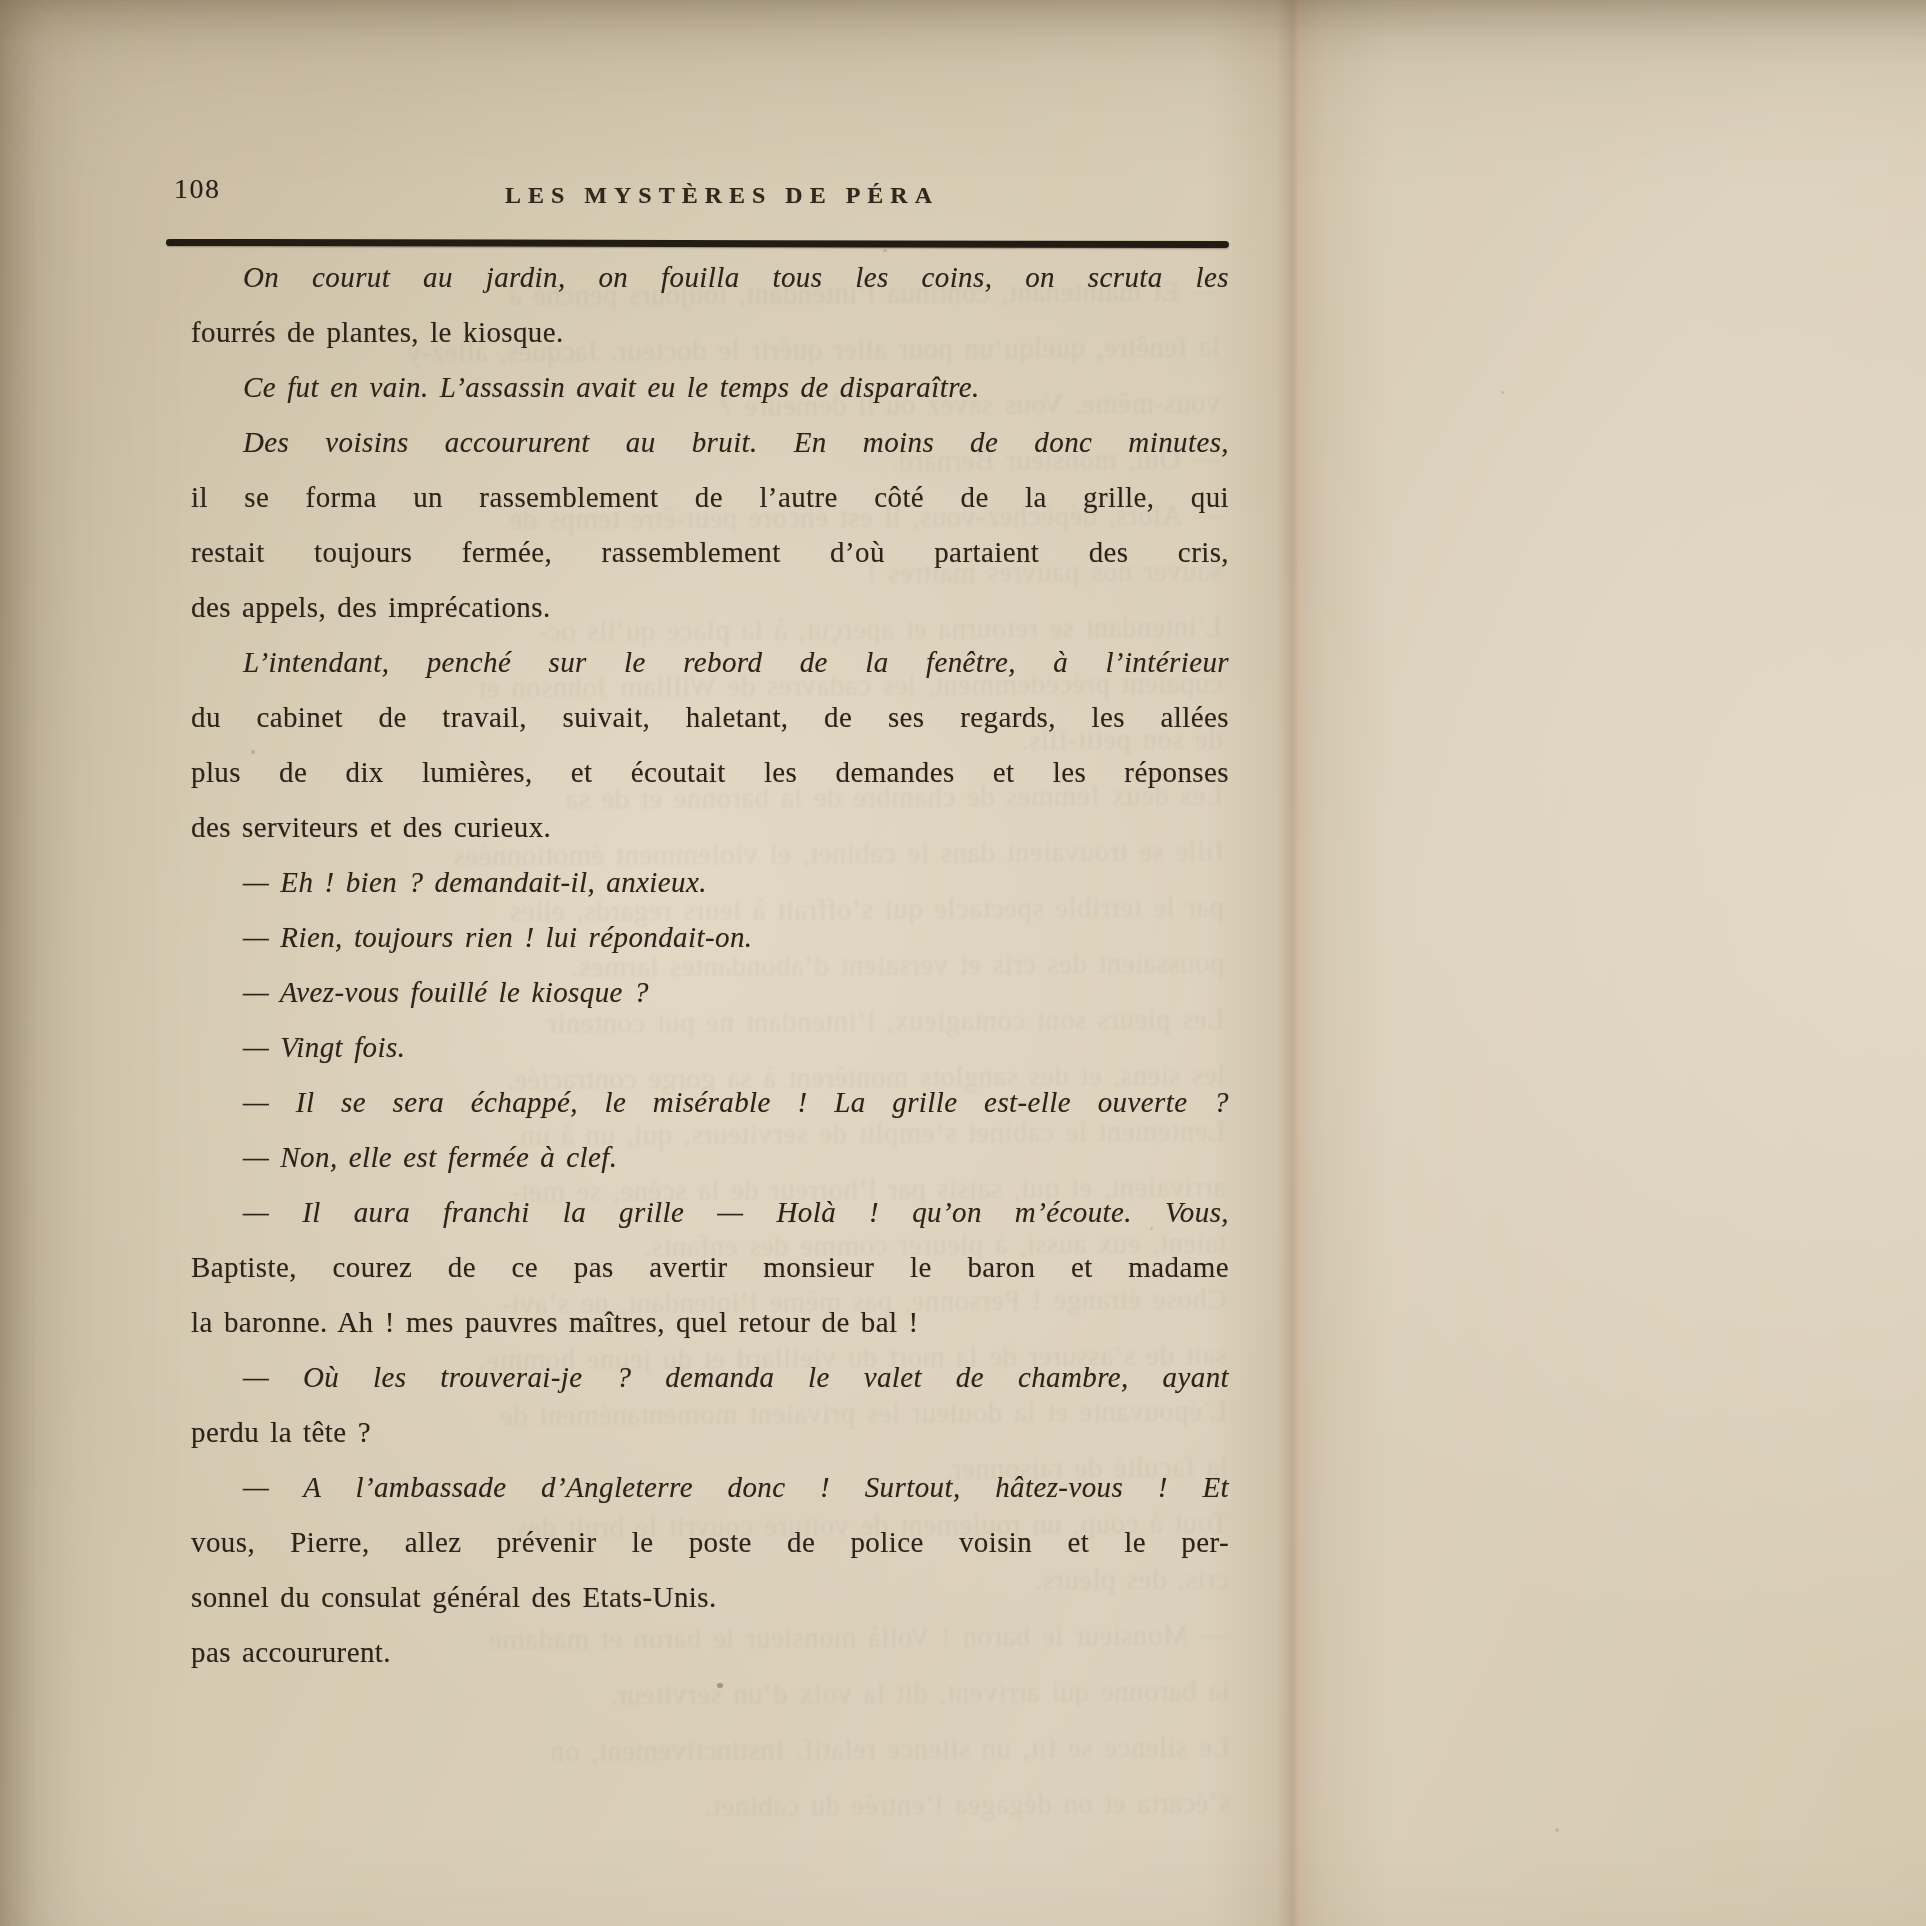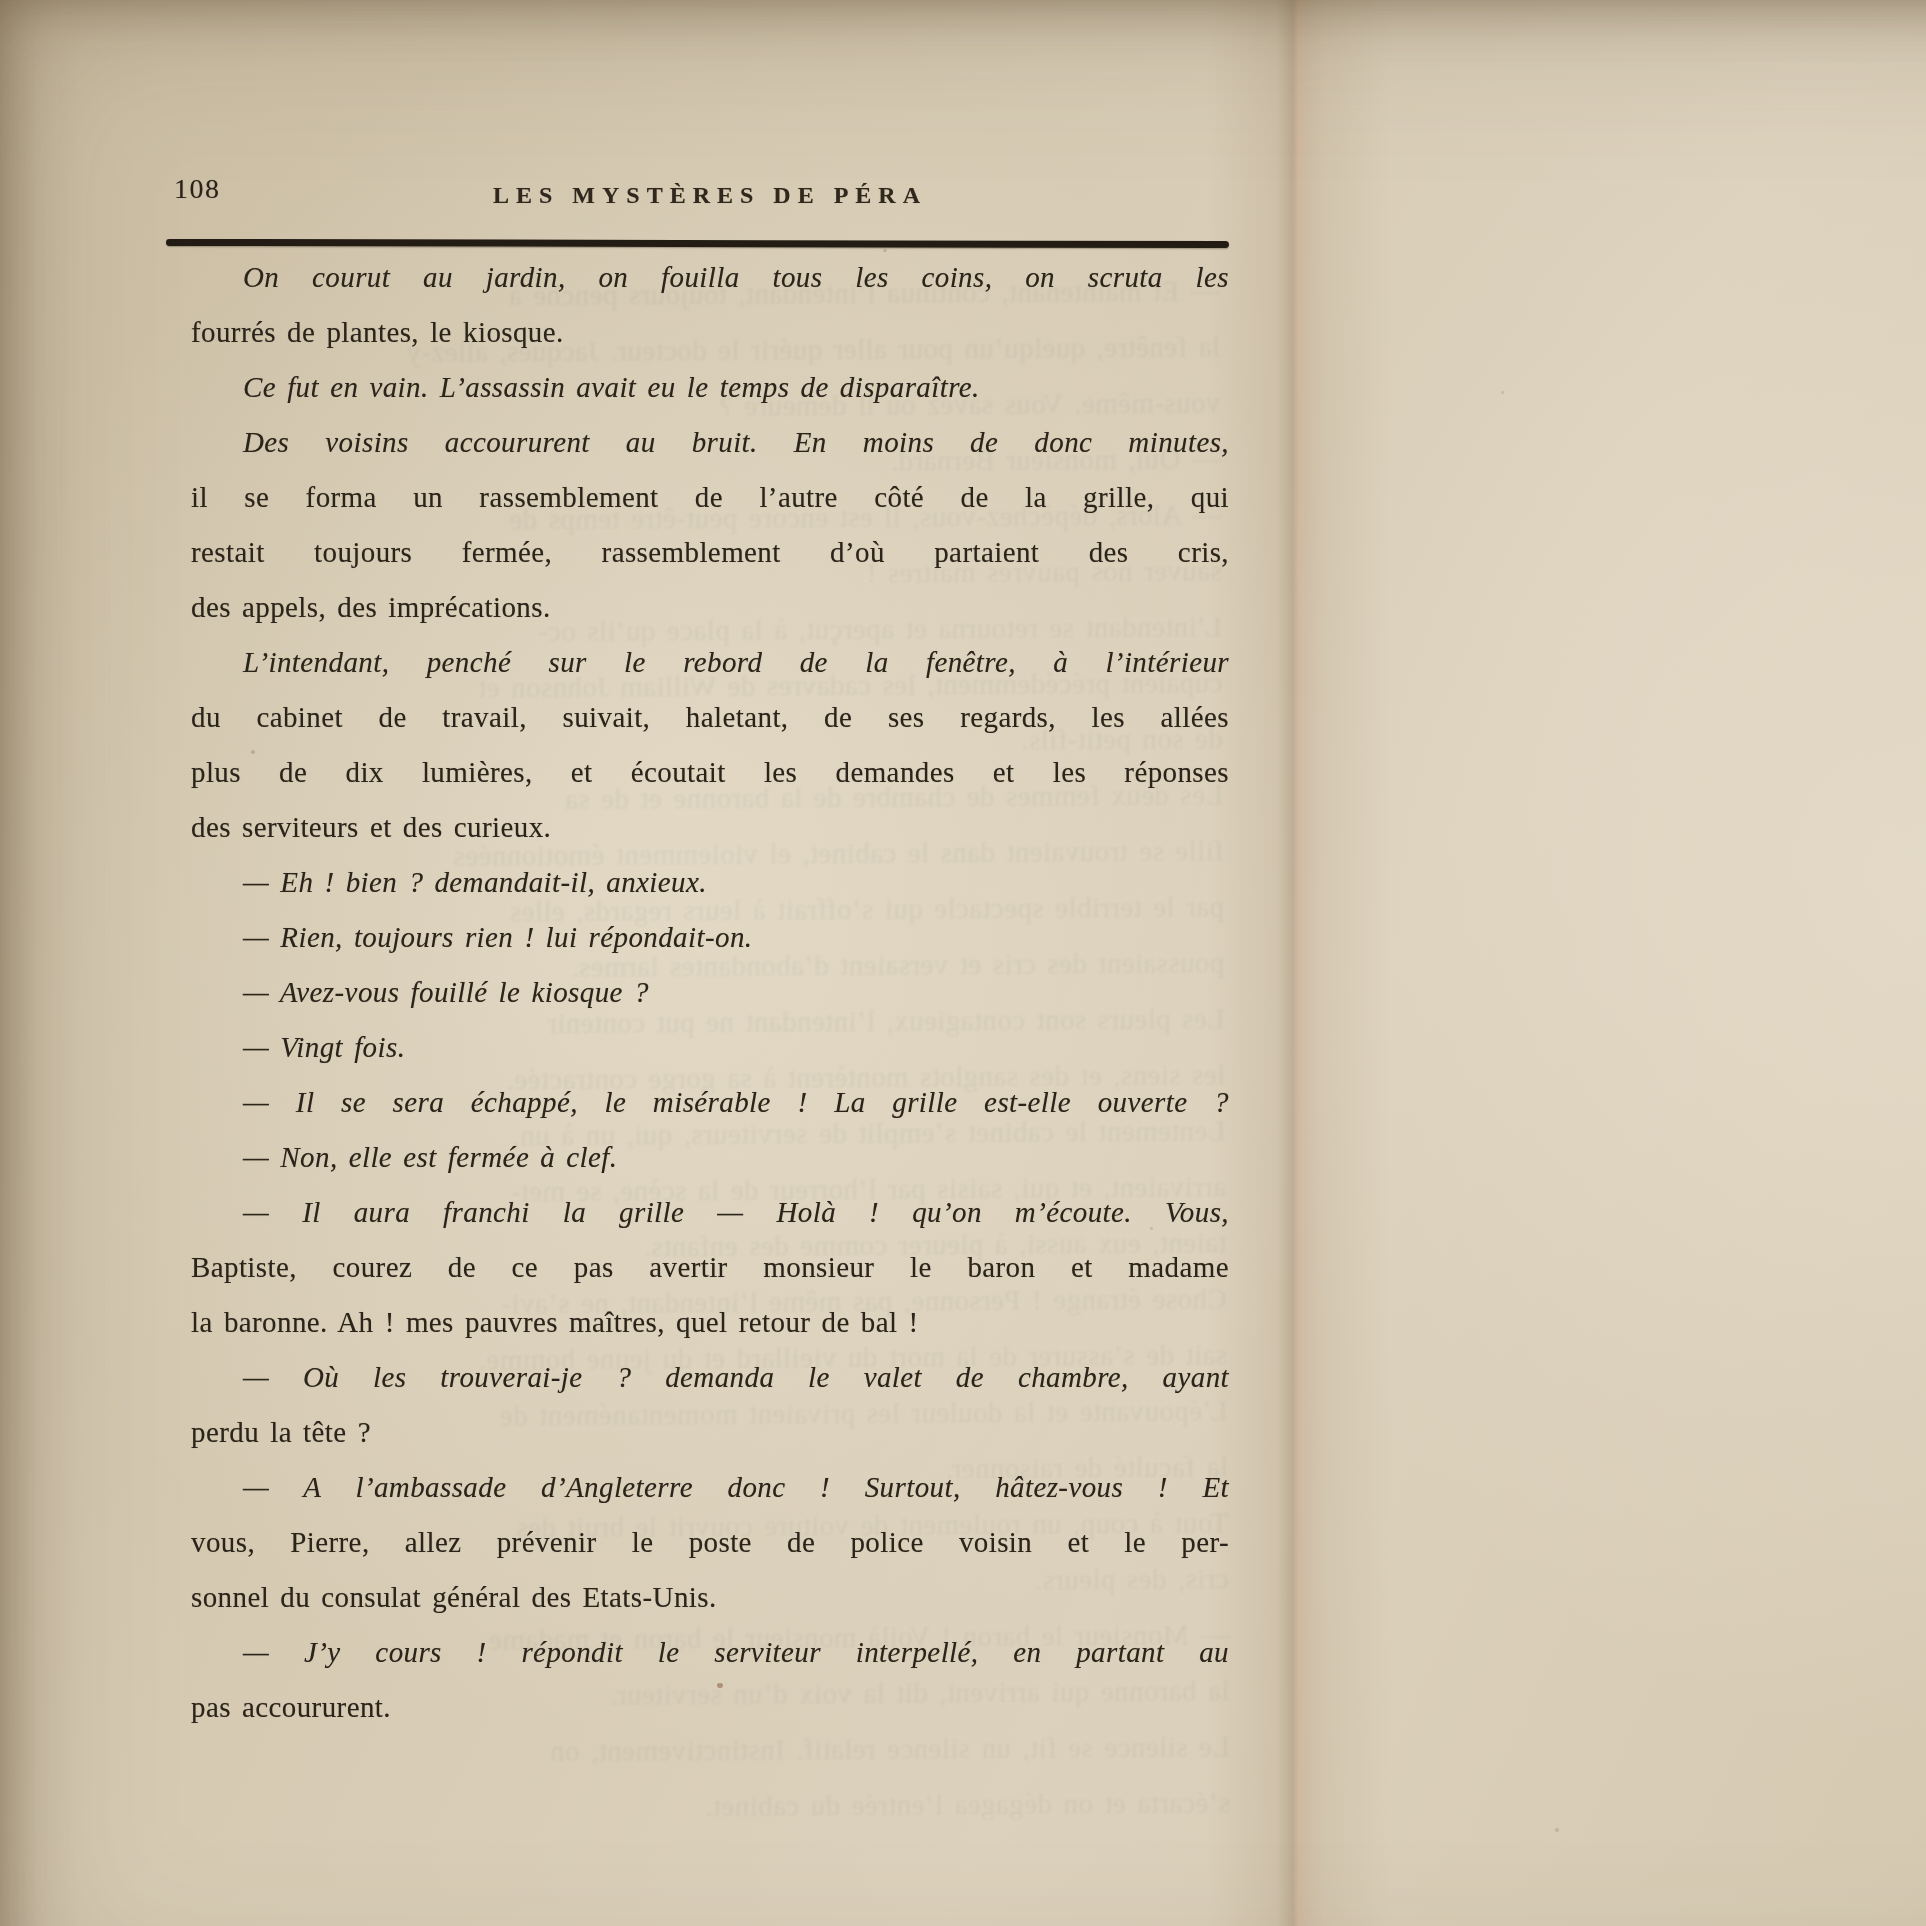--- a/index.html
+++ b/index.html
@@ -91,21 +91,21 @@
     letter-spacing: 0.4px; word-spacing: 3.5px;
     color: rgba(96,118,106,0.55);
     opacity: 0.16;
     filter: blur(1.2px);
     transform: scaleX(-1) rotate(0.4deg);
     pointer-events: none;
   }
   .ghost .gline { height: 56px; line-height: 56px; white-space: nowrap; }
   
   #num-left   { left: 174px; top: 173px; }
-  #title-left { left: 191px; top: 182px; width: 1038px; }
+  #title-left { left: 203px; top: 182px; width: 1038px; }
   #rule-left  { left: 166px; top: 240px; width: 1063px; transform: rotate(0.12deg); }
   #text-left  { left: 191px; top: 250px; width: 1038px; }
   #ghost-left { left: 200px; top: 266px; width: 1025px; }
 
   .speck { position: absolute; border-radius: 50%; pointer-events: none; }
 </style>
 </head>
 <body>
 
 <div class="spread">
@@ -165,21 +165,20 @@
         <div class="line first">— Il se sera échappé, le misérable ! La grille est-elle ouverte ?</div>
         <div class="line first plast">— Non, elle est fermée à clef.</div>
         <div class="line first">— Il aura franchi la grille — Holà ! qu’on m’écoute. Vous,</div>
         <div class="line">Baptiste, courez de ce pas avertir monsieur le baron et madame</div>
         <div class="line plast">la baronne. Ah ! mes pauvres maîtres, quel retour de bal !</div>
         <div class="line first">— Où les trouverai-je ? demanda le valet de chambre, ayant</div>
         <div class="line plast">perdu la tête ?</div>
         <div class="line first">— A l’ambassade d’Angleterre donc ! Surtout, hâtez-vous ! Et</div>
         <div class="line">vous, Pierre, allez prévenir le poste de police voisin et le per-</div>
         <div class="line plast">sonnel du consulat général des Etats-Unis.</div>
-        <div class="line first">— J’y cours ! répondit le serviteur interpellé, en partant au</div>
         <div class="line plast">pas accoururent.</div>
       </div>
   </section>
 
   <section class="page right">
     
   </section>
 
   <div class="speck" style="left:251px;top:750px;width:3.9px;height:3.5px;background:rgba(128,96,62,0.30);"></div>
   <div class="speck" style="left:883px;top:249px;width:3.5px;height:3.1px;background:rgba(128,96,62,0.25);"></div>

